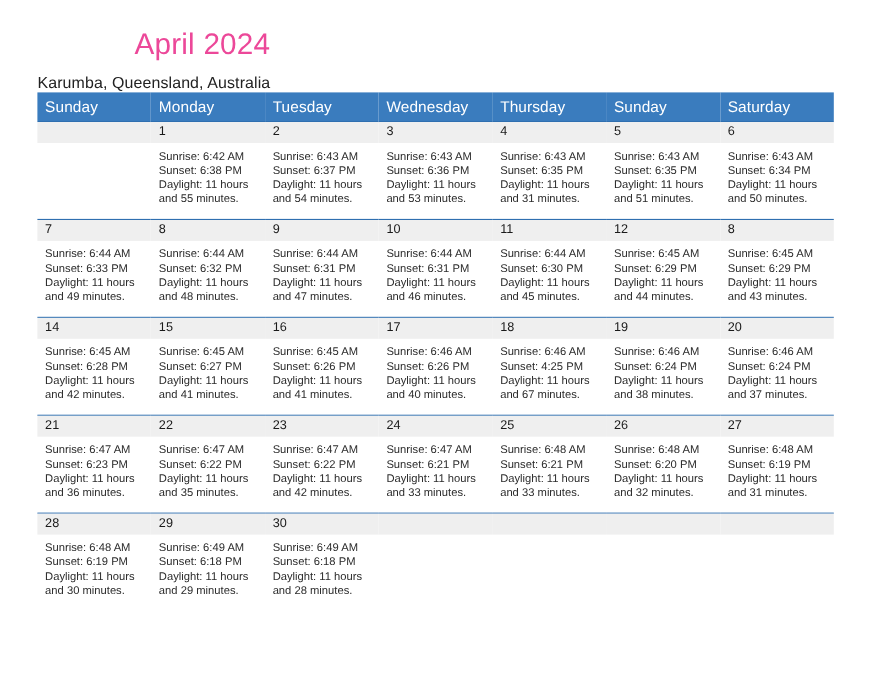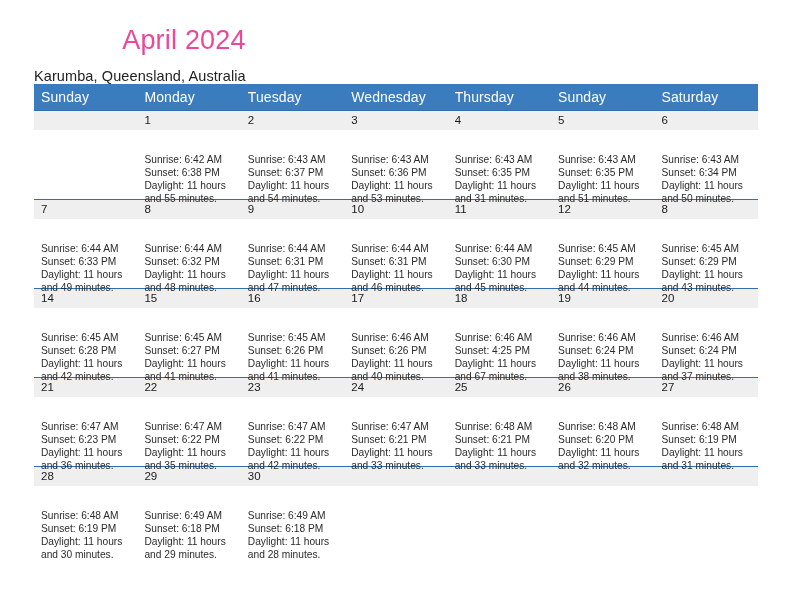--- a/index.html
+++ b/index.html
@@ -115,21 +115,21 @@
     color: #1a1a1a;
     padding: 3px 0 3px 7px;
     height: 19px;
     line-height: 13px;
   }
   .daycell.empty .daynum {
     background: #efefef;
     color: transparent;
   }
   .details {
-    padding: 23px 4px 0 7px;
+    padding: 6px 4px 0 7px;
     font-size: 10.2px;
     line-height: 13.1px;
     color: #2b2b2b;
   }
   .details div { white-space: nowrap; }
 </style>
 </head>
 <body>
 
 <div class="page">

